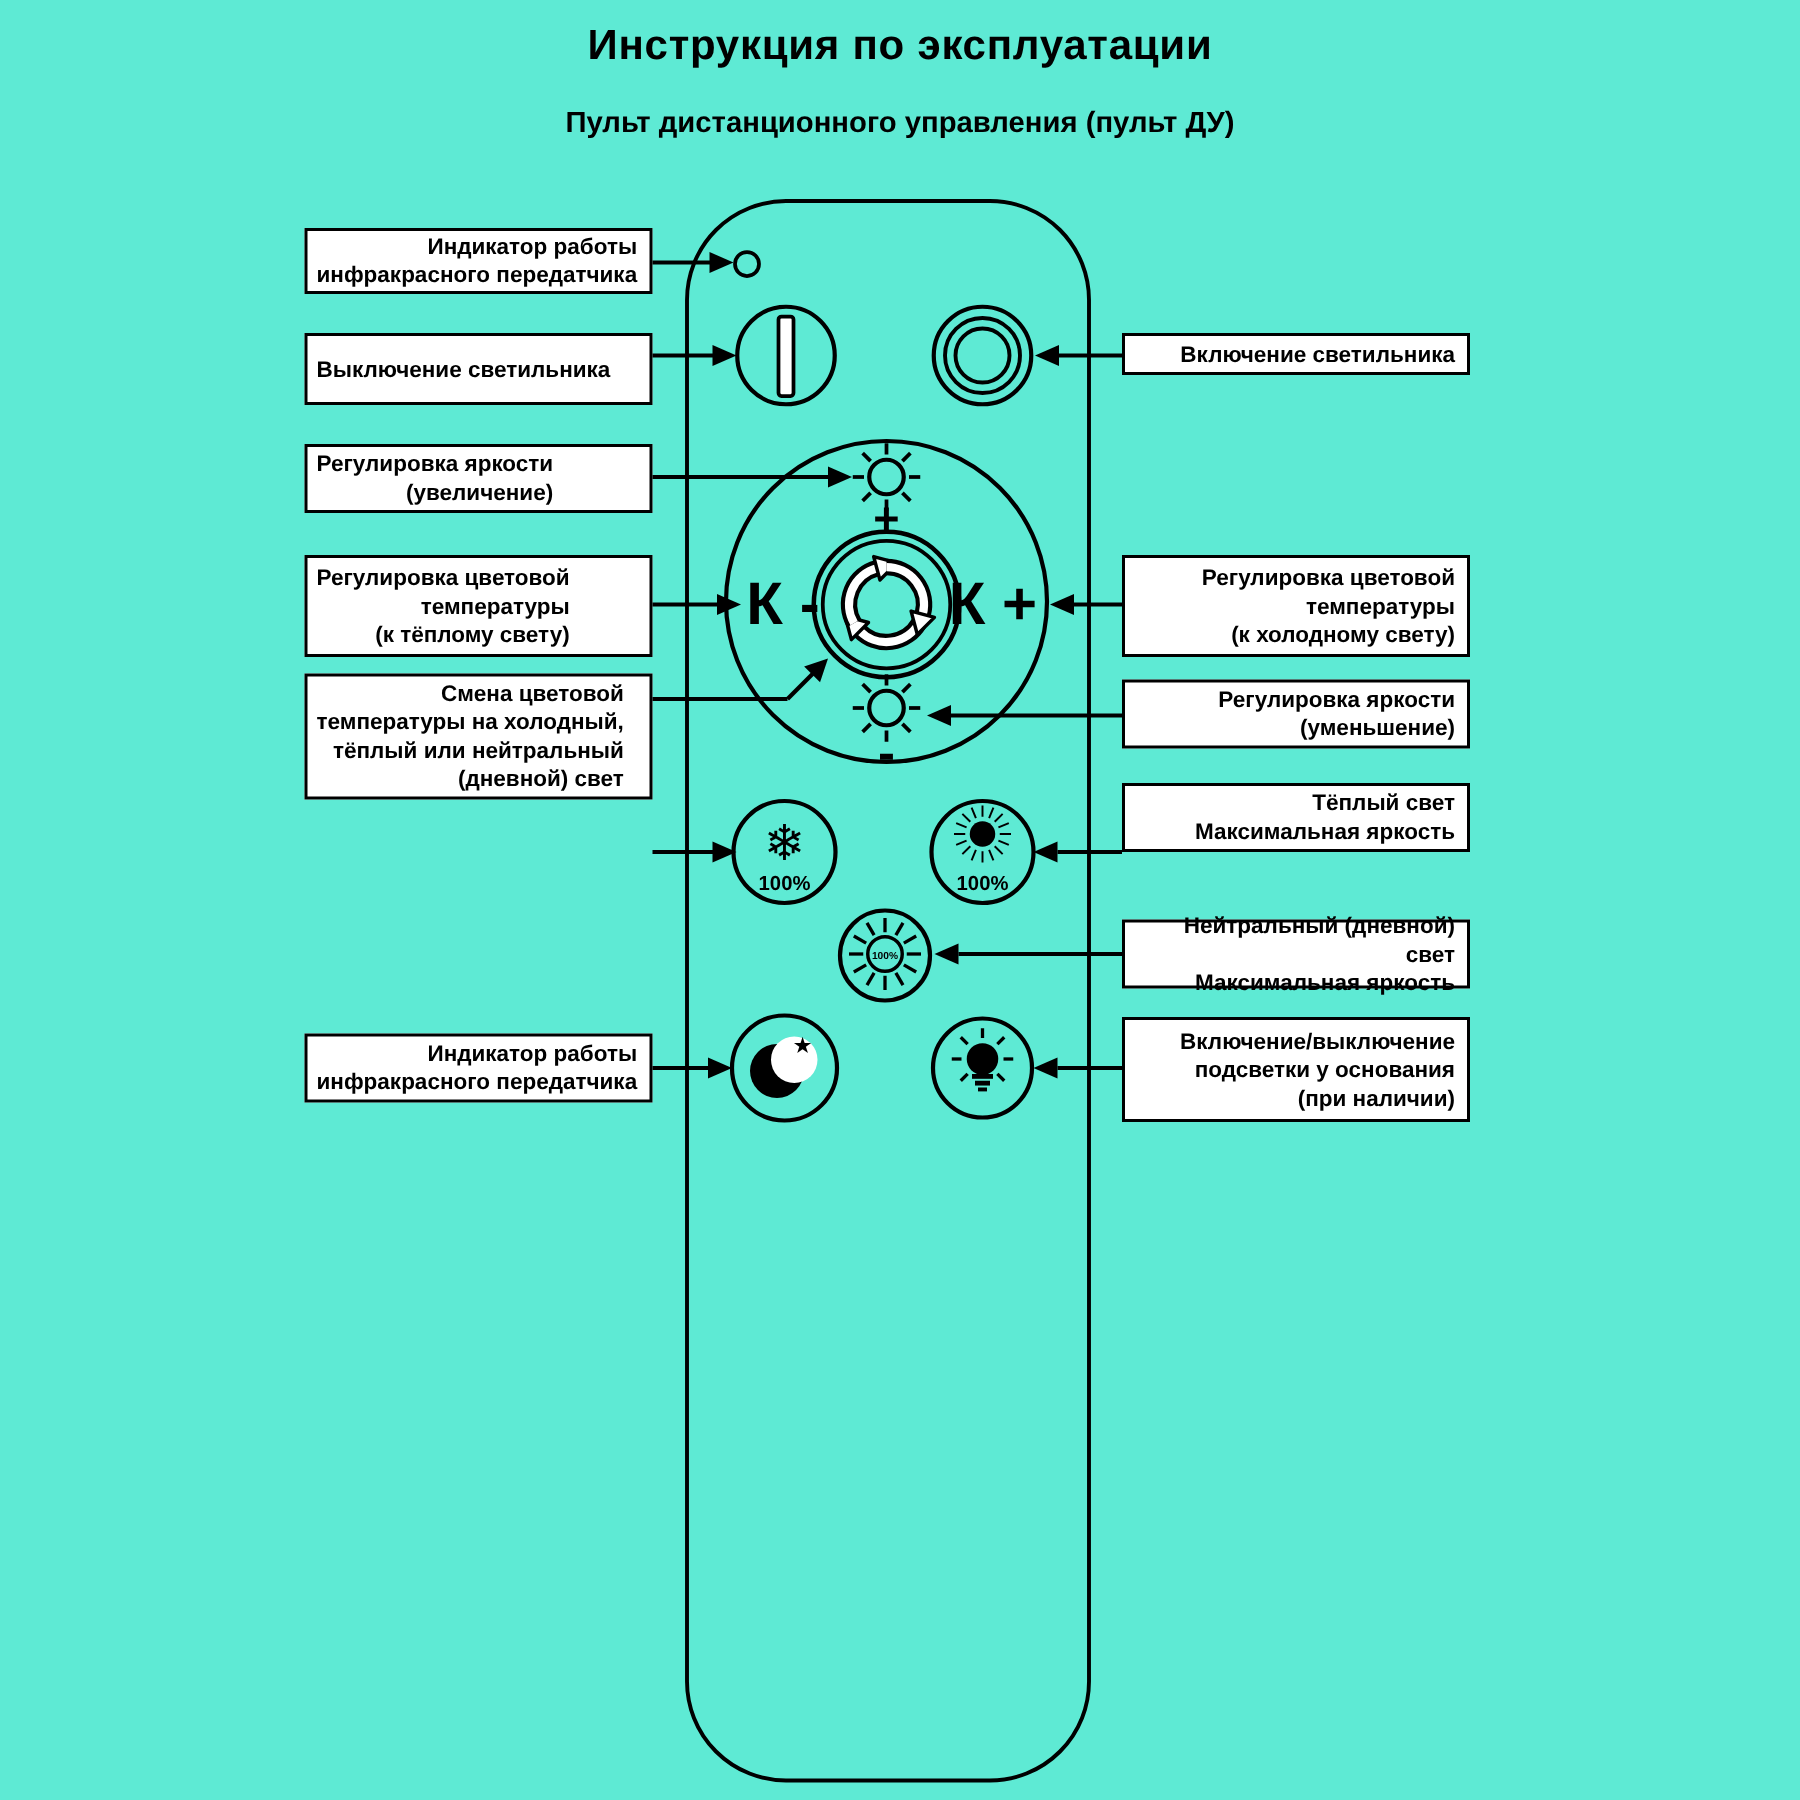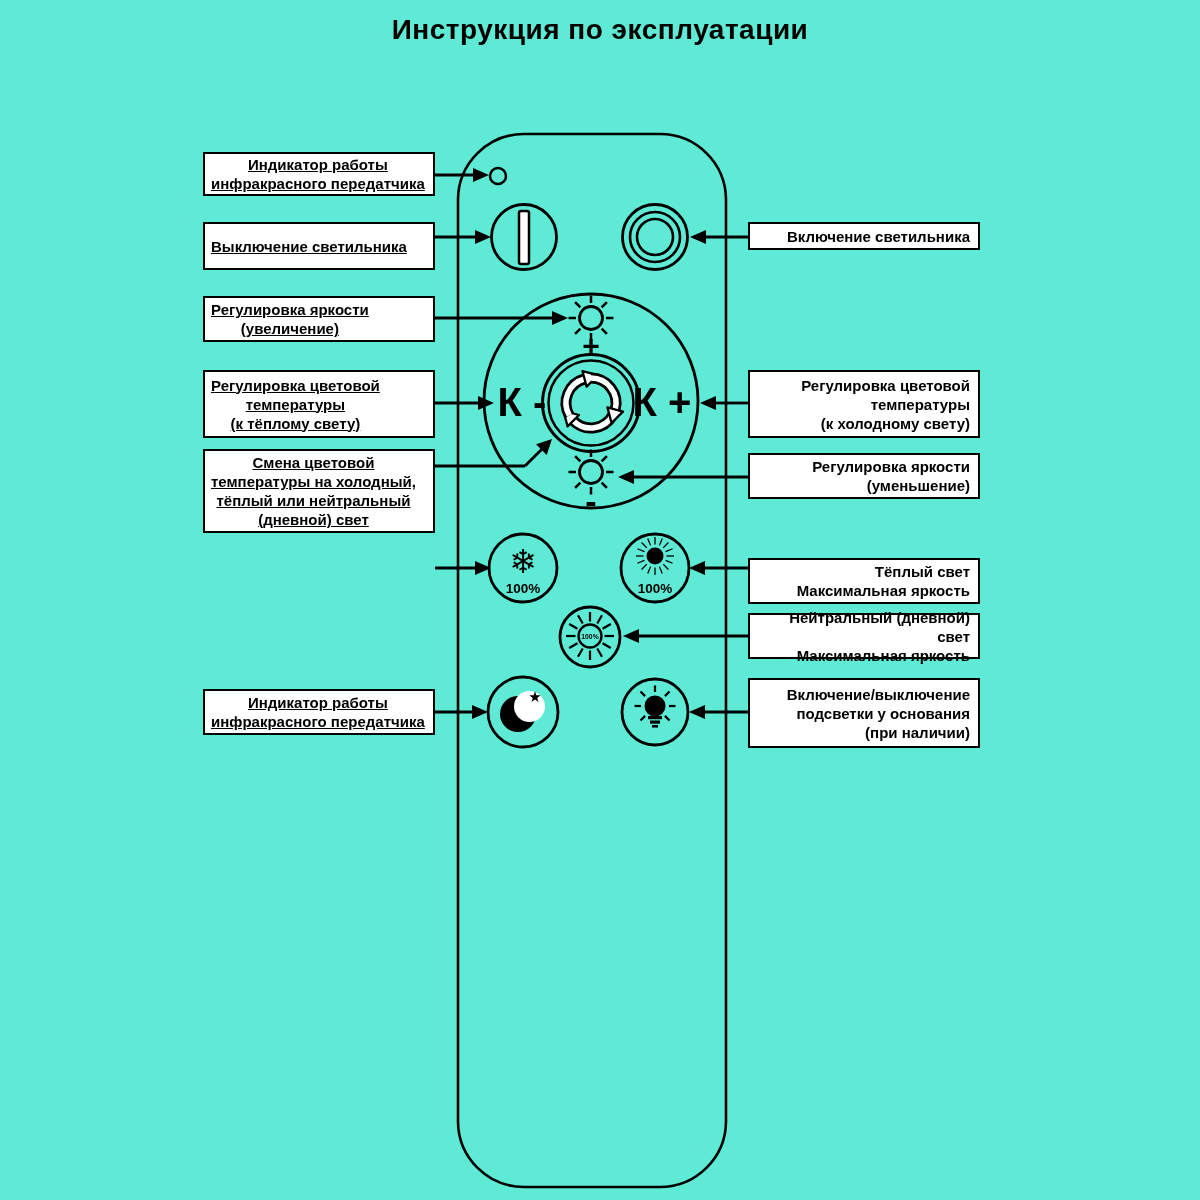--- a/index.html
+++ b/index.html
@@ -5,32 +5,33 @@
   html,body{margin:0;padding:0;background:#ffffff;}
   #stage{position:relative;width:1200px;height:1200px;background:#5eead4;overflow:hidden;
          font-family:"Liberation Sans",sans-serif;color:#000;}
   .title{position:absolute;left:0;top:14px;width:1200px;text-align:center;
          font-size:28px;font-weight:bold;letter-spacing:0.5px;}
   .subtitle{position:absolute;left:0;top:71px;width:1200px;text-align:center;
          font-size:19.5px;font-weight:bold;}
   .co{position:absolute;width:232px;border:2px solid #000;background:#fff;
       box-sizing:border-box;font-size:15px;line-height:19px;font-weight:bold;
       white-space:pre-line;display:flex;align-items:center;}
-  .co-l{left:203px;justify-content:flex-start;text-align:center;padding:18px 6px;text-decoration:underline;}
+  .co-l{left:203px;justify-content:flex-start;text-align:right;padding:18px 6px;}
   .co-r{left:748px;justify-content:flex-end;text-align:right;padding:2px 8px;}
   svg{position:absolute;left:0;top:0;}
   .stroke{stroke:#000;fill:none;}
   text{fill:#000;font-family:"Liberation Sans",sans-serif;}
 </style>
 </head>
 <body>
 
 <div id="stage">
 
   <div class="title">Инструкция по эксплуатации</div>
+  <div class="subtitle">Пульт дистанционного управления (пульт ДУ)</div>
 
   <div class="co co-l" style="top:152px;height:44px">Индикатор работы
 инфракрасного передатчика</div>
   <div class="co co-l" style="top:222px;height:48px">Выключение светильника</div>
   <div class="co co-l" style="top:296px;height:46px">Регулировка яркости
 (увеличение)</div>
   <div class="co co-l" style="top:370px;height:68px">Регулировка цветовой
 температуры
 (к тёплому свету)</div>
   <div class="co co-l" style="top:449px;height:84px">Смена цветовой
@@ -39,21 +40,21 @@
 (дневной) свет</div>
   <div class="co co-l" style="top:689px;height:46px">Индикатор работы
 инфракрасного передатчика</div>
 
   <div class="co co-r" style="top:222px;height:28px">Включение светильника</div>
   <div class="co co-r" style="top:370px;height:68px">Регулировка цветовой
 температуры
 (к холодному свету)</div>
   <div class="co co-r" style="top:453px;height:46px">Регулировка яркости
 (уменьшение)</div>
-  <div class="co co-r" style="top:558px;height:46px">Тёплый свет
+  <div class="co co-r" style="top:522px;height:46px">Тёплый свет
 Максимальная яркость</div>
   <div class="co co-r" style="top:613px;height:46px">Нейтральный (дневной) свет
 Максимальная яркость</div>
   <div class="co co-r" style="top:678px;height:70px">Включение/выключение
 подсветки у основания
 (при наличии)</div>
 
   <svg width="1200" height="1200" viewBox="0 0 1200 1200">
 
     <rect x="458" y="134" width="268" height="1053" rx="66" class="stroke" fill="#fff" stroke-width="2.6"></rect>

